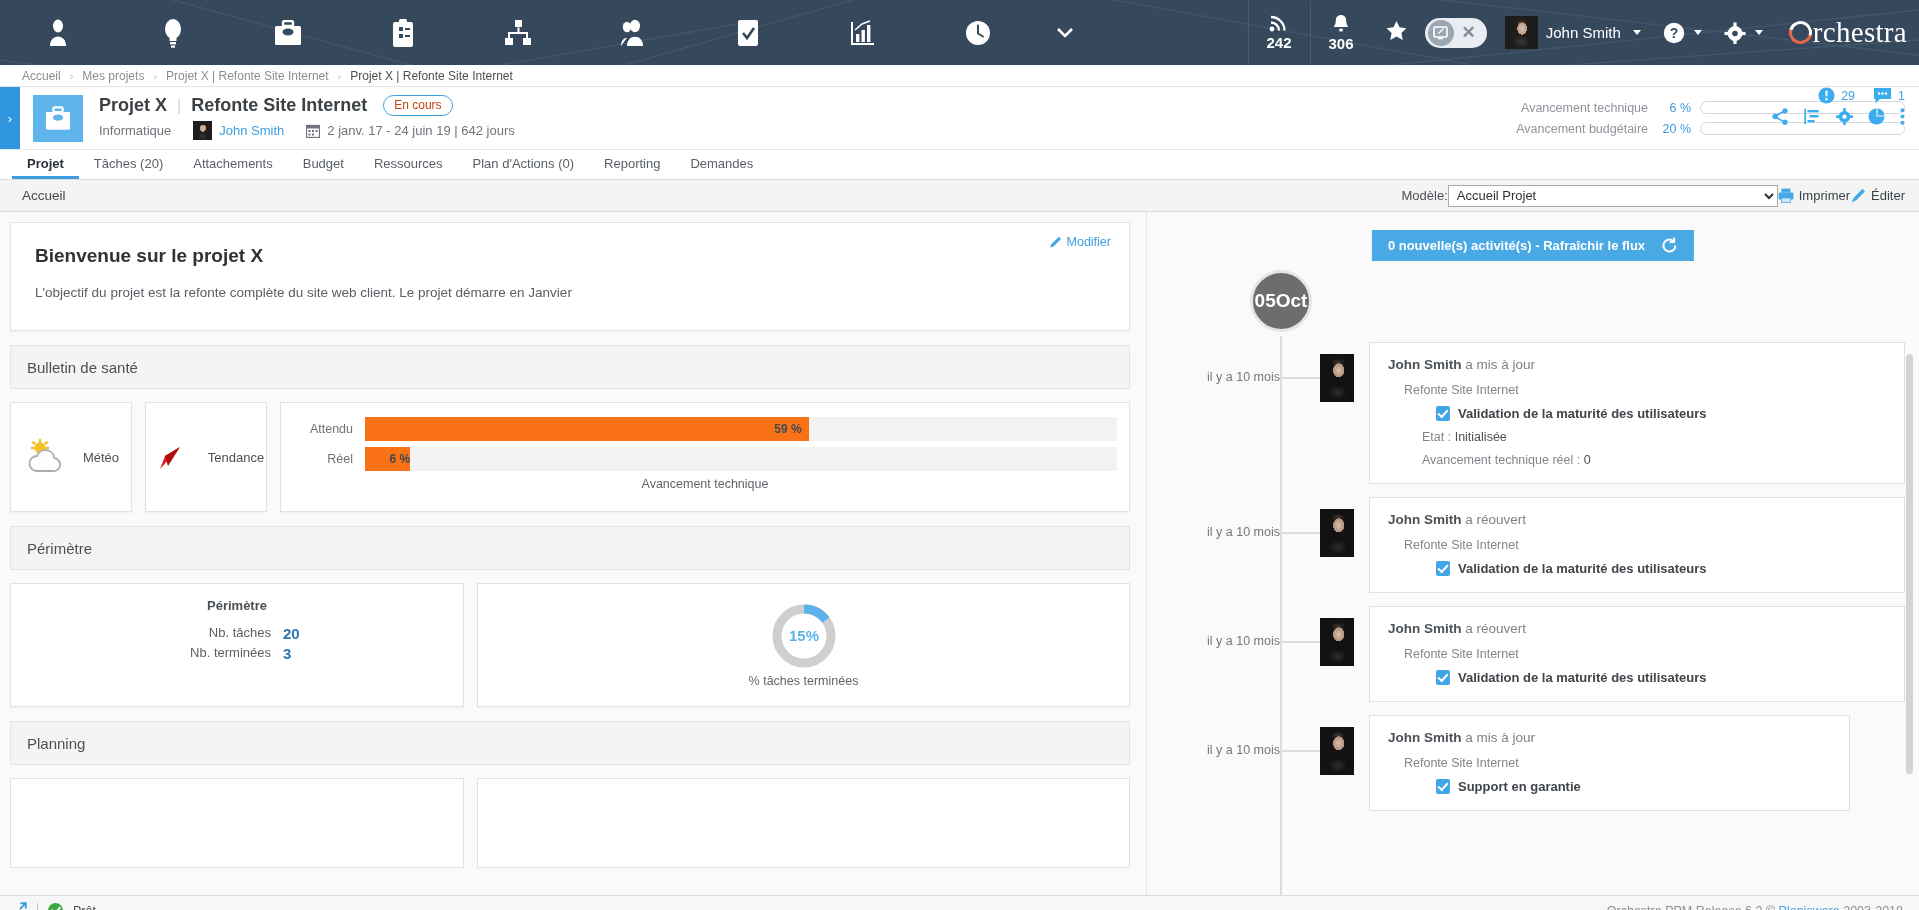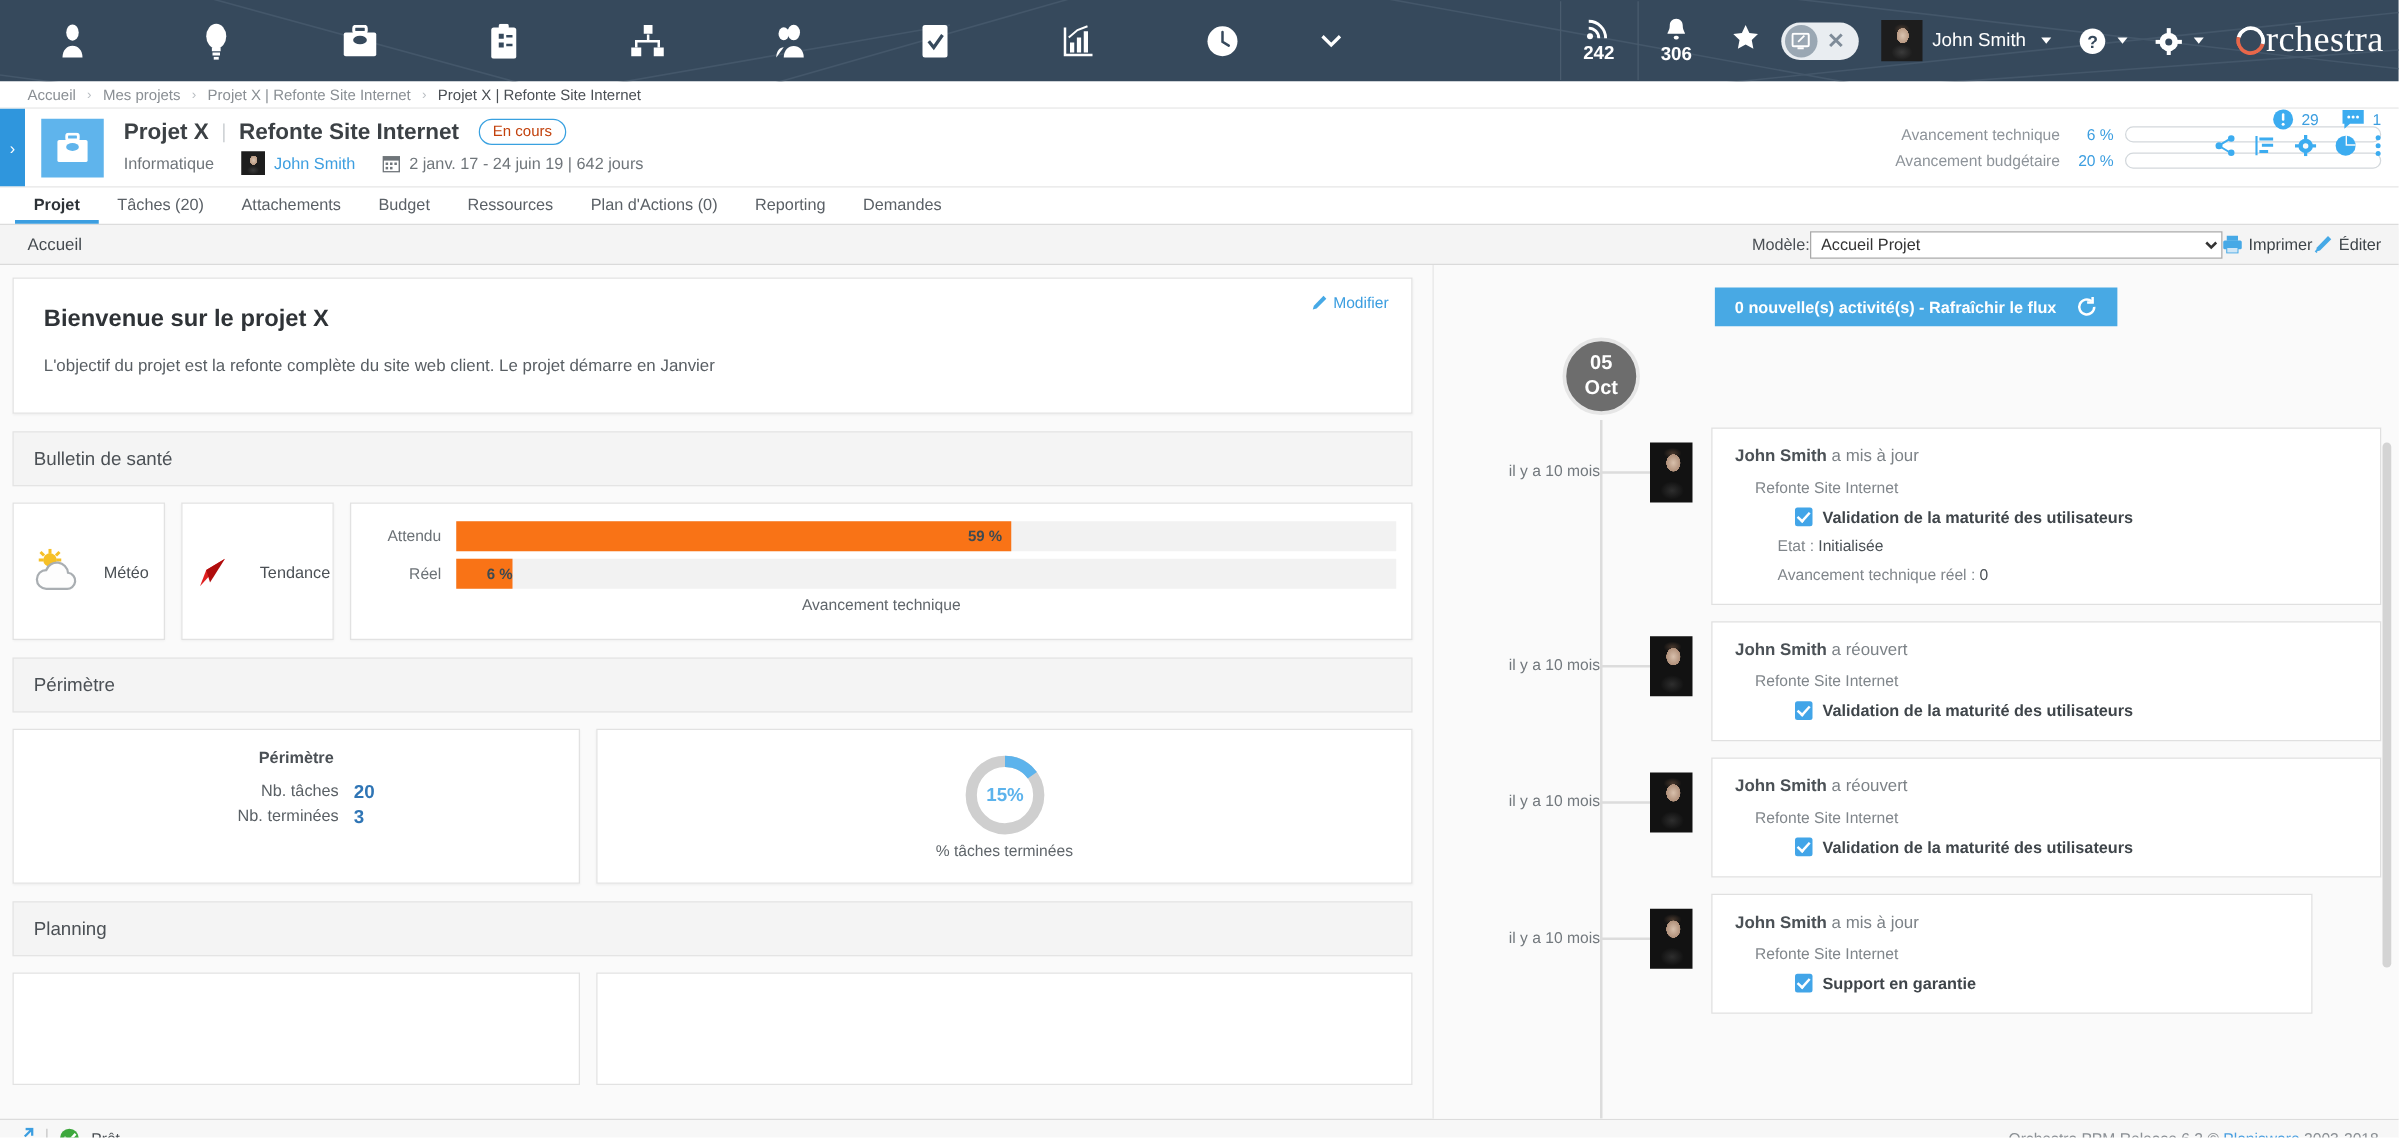--- a/index.html
+++ b/index.html
@@ -202,22 +202,22 @@
   
   .feed-refresh {
     position:absolute; left:50%; transform:translateX(-50%); top:18px;
     background:#48a9e4; color:#fff; font-size:13px; font-weight:bold;
     padding:7px 16px; display:flex; align-items:center; gap:16px; cursor:pointer;
   }
   .feed-body { position:absolute; top:52px; left:0; right:0; bottom:0; overflow:hidden;}
   .date-bubble {
     position:absolute; left:103px; top:6px; width:62px;height:62px;border-radius:50%;
     background:#6d6d6d; border:3px solid #e6e6e6; color:#fff;
-    display:flex; flex-direction:column; align-items:center; justify-content:center;
-    font-size:16px; font-weight:bold; line-height:1.25;
+    display:flex; flex-direction:row; align-items:center; justify-content:center;
+    font-size:19px; font-weight:bold; line-height:1.25;
   }
   .timeline { position:absolute; left:133px; top:72px; bottom:0; width:2px; background:#dcdcdc;}
   .feed-item { position:relative; display:flex; align-items:flex-start; padding-left:18px; margin-bottom:13px;}
   .feed-list { position:absolute; top:78px; left:0; right:14px; }
   .fi-time { width:115px; text-align:right; font-size:12.5px; color:#72787d; padding-top:28px;}
   .fi-connector { width:40px; height:2px; background:#dcdcdc; margin-top:35px;}
   .fi-avatar {
     width:34px;height:48px;background:#121212; flex:none; margin-top:12px;
     background-image:
       radial-gradient(ellipse 9px 11px at 55% 34%, #d8c0ac 0%, #b0907a 62%, transparent 64%),

